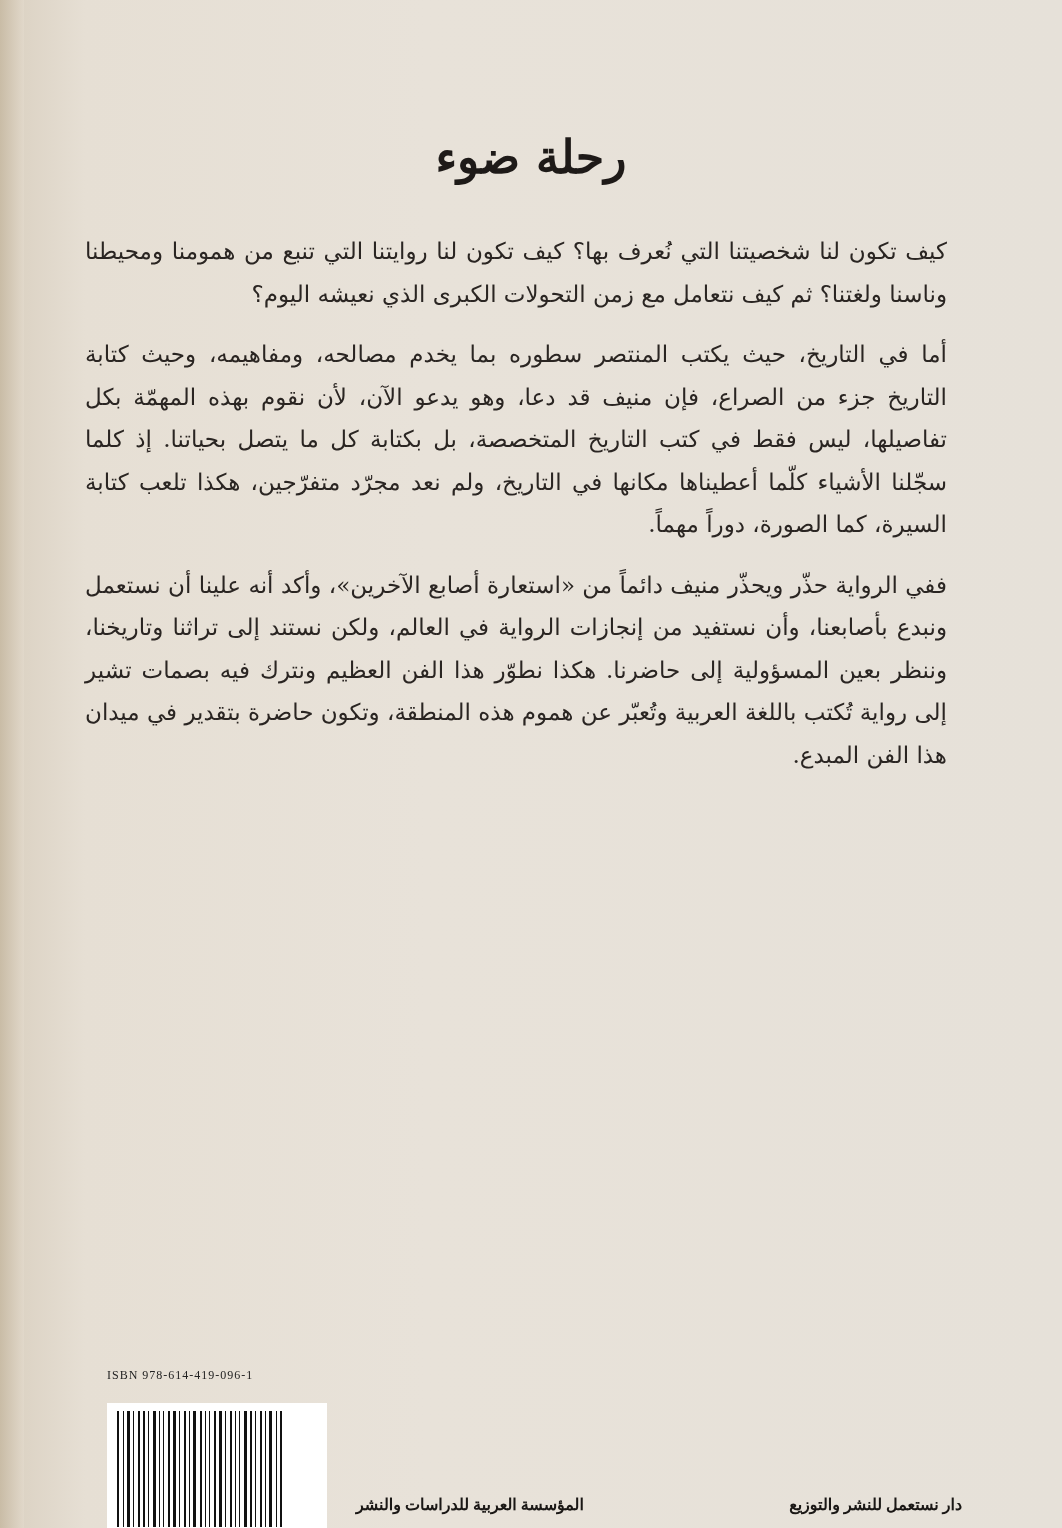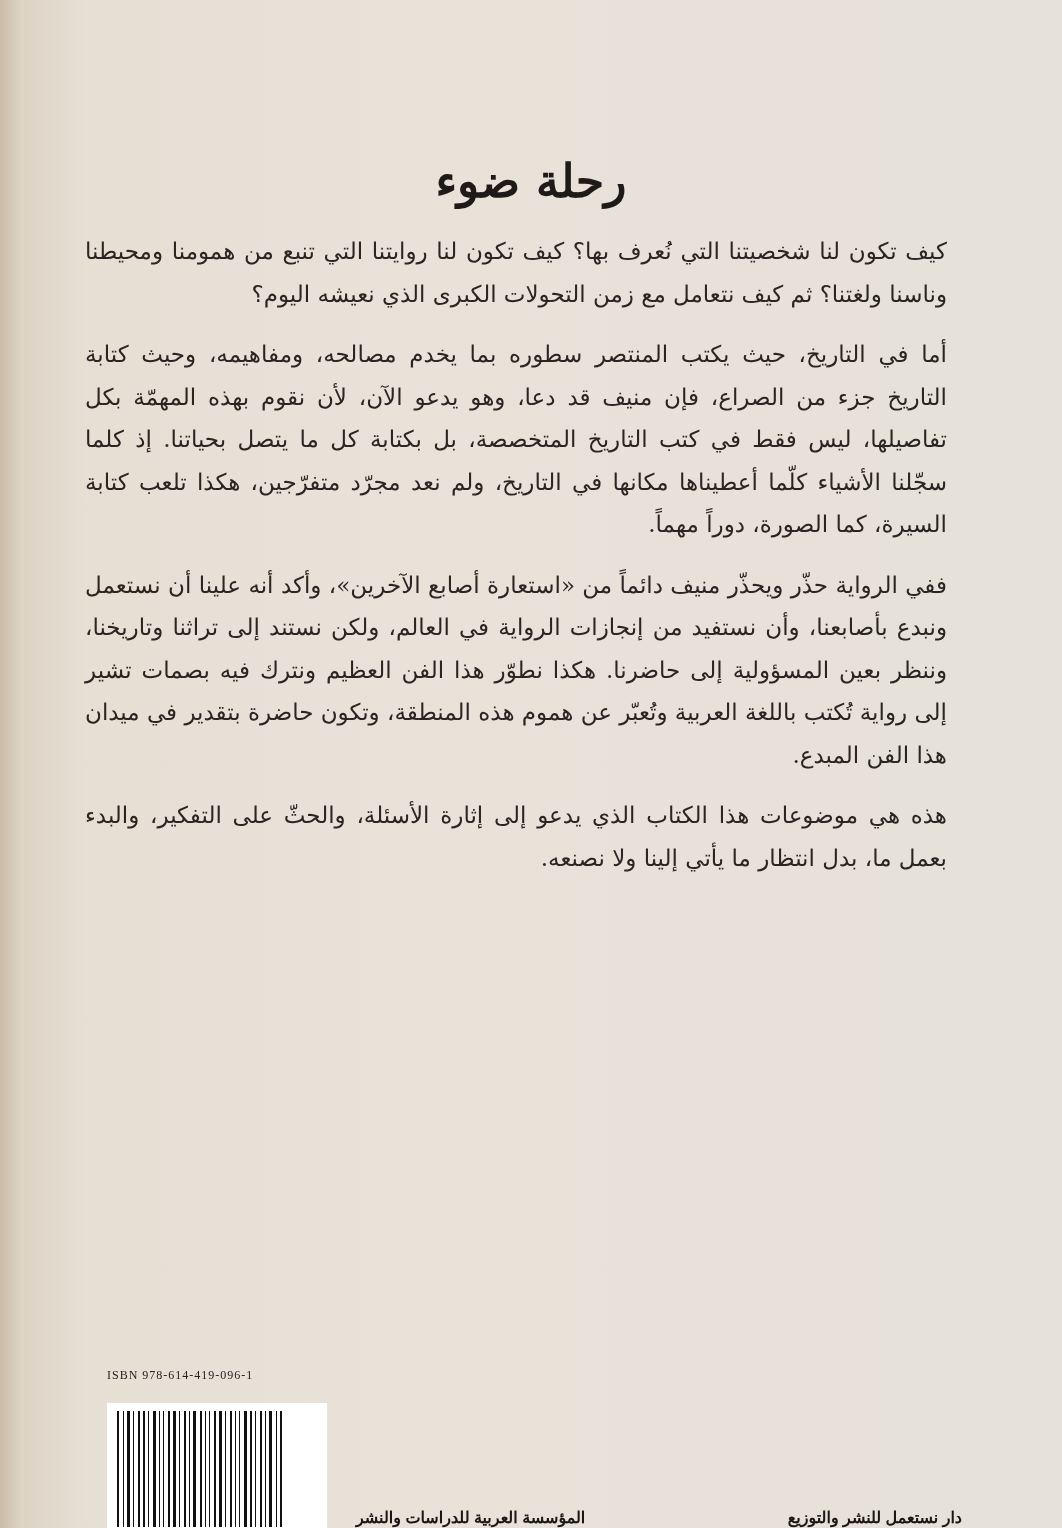--- a/index.html
+++ b/index.html
@@ -1,44 +1,43 @@
 <!DOCTYPE html>
 <html><head>
 <meta charset="utf-8">
 <style>
   html,body{margin:0;padding:0;}
   body{width:1062px;height:1528px;overflow:hidden;background:#e4ddd2;}
   .cover{position:relative;width:1062px;height:1528px;
     background:linear-gradient(90deg,#d9cfbf 0%,#e6dfd4 8%,#e8e2d9 40%,#e6e1d9 100%);
     font-family:"DejaVu Serif",serif;color:#2a2522;}
   .spine-shadow{position:absolute;left:0;top:0;width:24px;height:1528px;background:linear-gradient(90deg,#c9bca6,#e1d8ca);}
-  .title{position:absolute;top:130px;left:0;width:1062px;text-align:center;font-size:46px;font-weight:bold;direction:rtl;letter-spacing:2px;color:#1e1a18;margin-top:24px;}
+  .title{position:absolute;top:130px;left:0;width:1062px;text-align:center;font-size:46px;font-weight:bold;direction:rtl;letter-spacing:2px;color:#1e1a18;}
   .body{position:absolute;top:230px;left:85px;width:862px;direction:rtl;text-align:justify;font-size:23px;line-height:42.5px;}
   .para{margin:0 0 18px 0;text-indent:0;}
   .barcode-wrap{position:absolute;left:107px;top:1368px;width:220px;}
   .isbn-top{font-family:Liberation Serif, serif;font-size:12px;letter-spacing:1px;color:#222;margin-bottom:20px;}
   .barcode{background:#fff;width:220px;height:130px;display:flex;align-items:flex-start;padding:8px 10px 0;box-sizing:border-box;gap:1px;}
   .bar{background:#111;height:116px;}
   .ean{font-family:"Liberation Sans",sans-serif;font-size:15px;letter-spacing:3px;color:#111;margin-top:2px;}
-  .publisher{position:absolute;bottom:1px;font-family:Liberation Sans, sans-serif;font-weight:bold;font-size:16px;direction:rtl;color:#1a1715;}
+  .publisher{position:absolute;bottom:14px;font-family:Liberation Serif, serif;font-weight:bold;font-size:16px;direction:rtl;color:#1a1715;}
   .pub1{right:100px;}
   .pub2{left:356px;}
 </style>
 </head>
 <body>
 
 <div class="cover">
   <div class="spine-shadow"></div>
   <div class="title">رحلة ضوء</div>
 
   <div class="body">
     <p class="para">كيف تكون لنا شخصيتنا التي نُعرف بها؟ كيف تكون لنا روايتنا التي تنبع من همومنا ومحيطنا وناسنا ولغتنا؟ ثم كيف نتعامل مع زمن التحولات الكبرى الذي نعيشه اليوم؟</p>
     <p class="para">أما في التاريخ، حيث يكتب المنتصر سطوره بما يخدم مصالحه، ومفاهيمه، وحيث كتابة التاريخ جزء من الصراع، فإن منيف قد دعا، وهو يدعو الآن، لأن نقوم بهذه المهمّة بكل تفاصيلها، ليس فقط في كتب التاريخ المتخصصة، بل بكتابة كل ما يتصل بحياتنا. إذ كلما سجّلنا الأشياء كلّما أعطيناها مكانها في التاريخ، ولم نعد مجرّد متفرّجين، هكذا تلعب كتابة السيرة، كما الصورة، دوراً مهماً.</p>
     <p class="para">ففي الرواية حذّر ويحذّر منيف دائماً من «استعارة أصابع الآخرين»، وأكد أنه علينا أن نستعمل ونبدع بأصابعنا، وأن نستفيد من إنجازات الرواية في العالم، ولكن نستند إلى تراثنا وتاريخنا، وننظر بعين المسؤولية إلى حاضرنا. هكذا نطوّر هذا الفن العظيم ونترك فيه بصمات تشير إلى رواية تُكتب باللغة العربية وتُعبّر عن هموم هذه المنطقة، وتكون حاضرة بتقدير في ميدان هذا الفن المبدع.</p>
-    <p class="para">هذه هي موضوعات هذا الكتاب الذي يدعو إلى إثارة الأسئلة، والحثّ على التفكير، والبدء بعمل ما، بدل انتظار ما يأتي إلينا ولا نصنعه.</p>
   </div>
 
   <div class="barcode-wrap">
     <div class="isbn-top">ISBN 978-614-419-096-1</div>
     <div class="barcode" id="bc">
         <div class="bar" style="width: 2px; margin-right: 3px;"></div>
         <div class="bar" style="width: 1px; margin-right: 2px;"></div>
         <div class="bar" style="width: 3px; margin-right: 2px;"></div>
         <div class="bar" style="width: 1px; margin-right: 3px;"></div>
         <div class="bar" style="width: 2px; margin-right: 2px;"></div>

